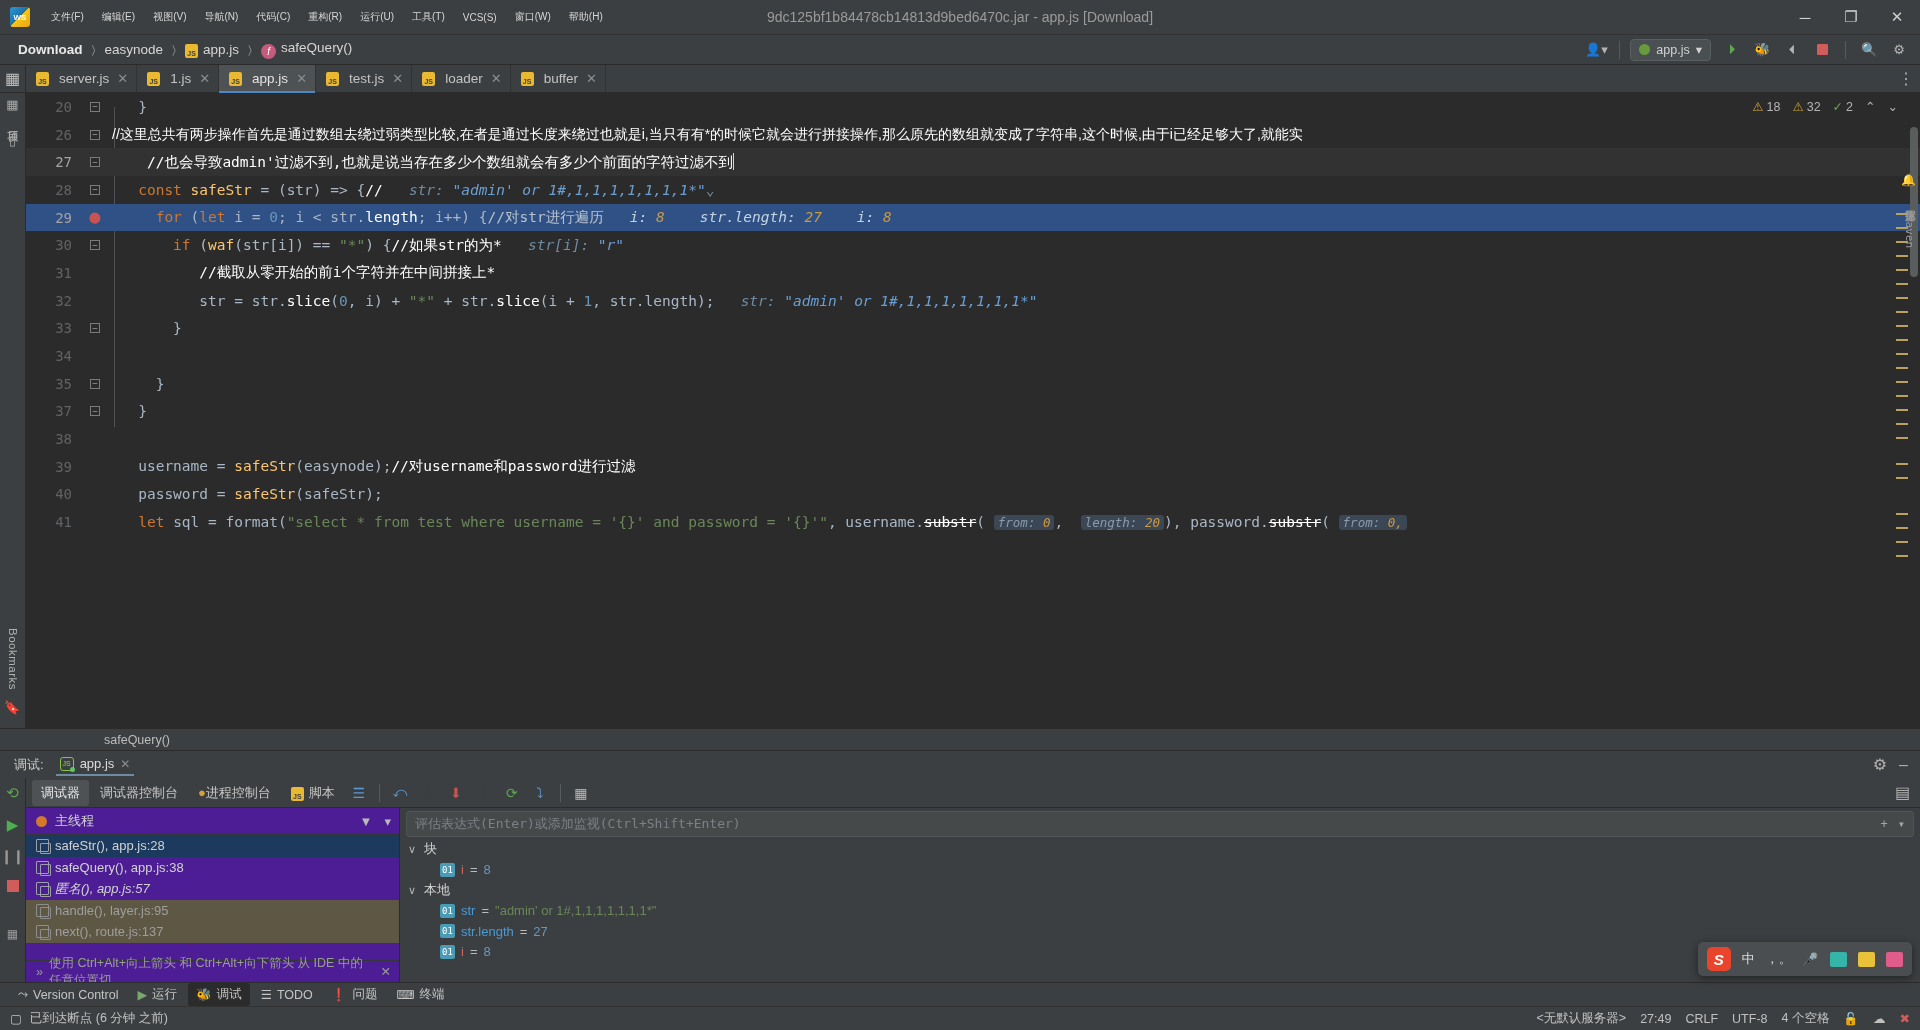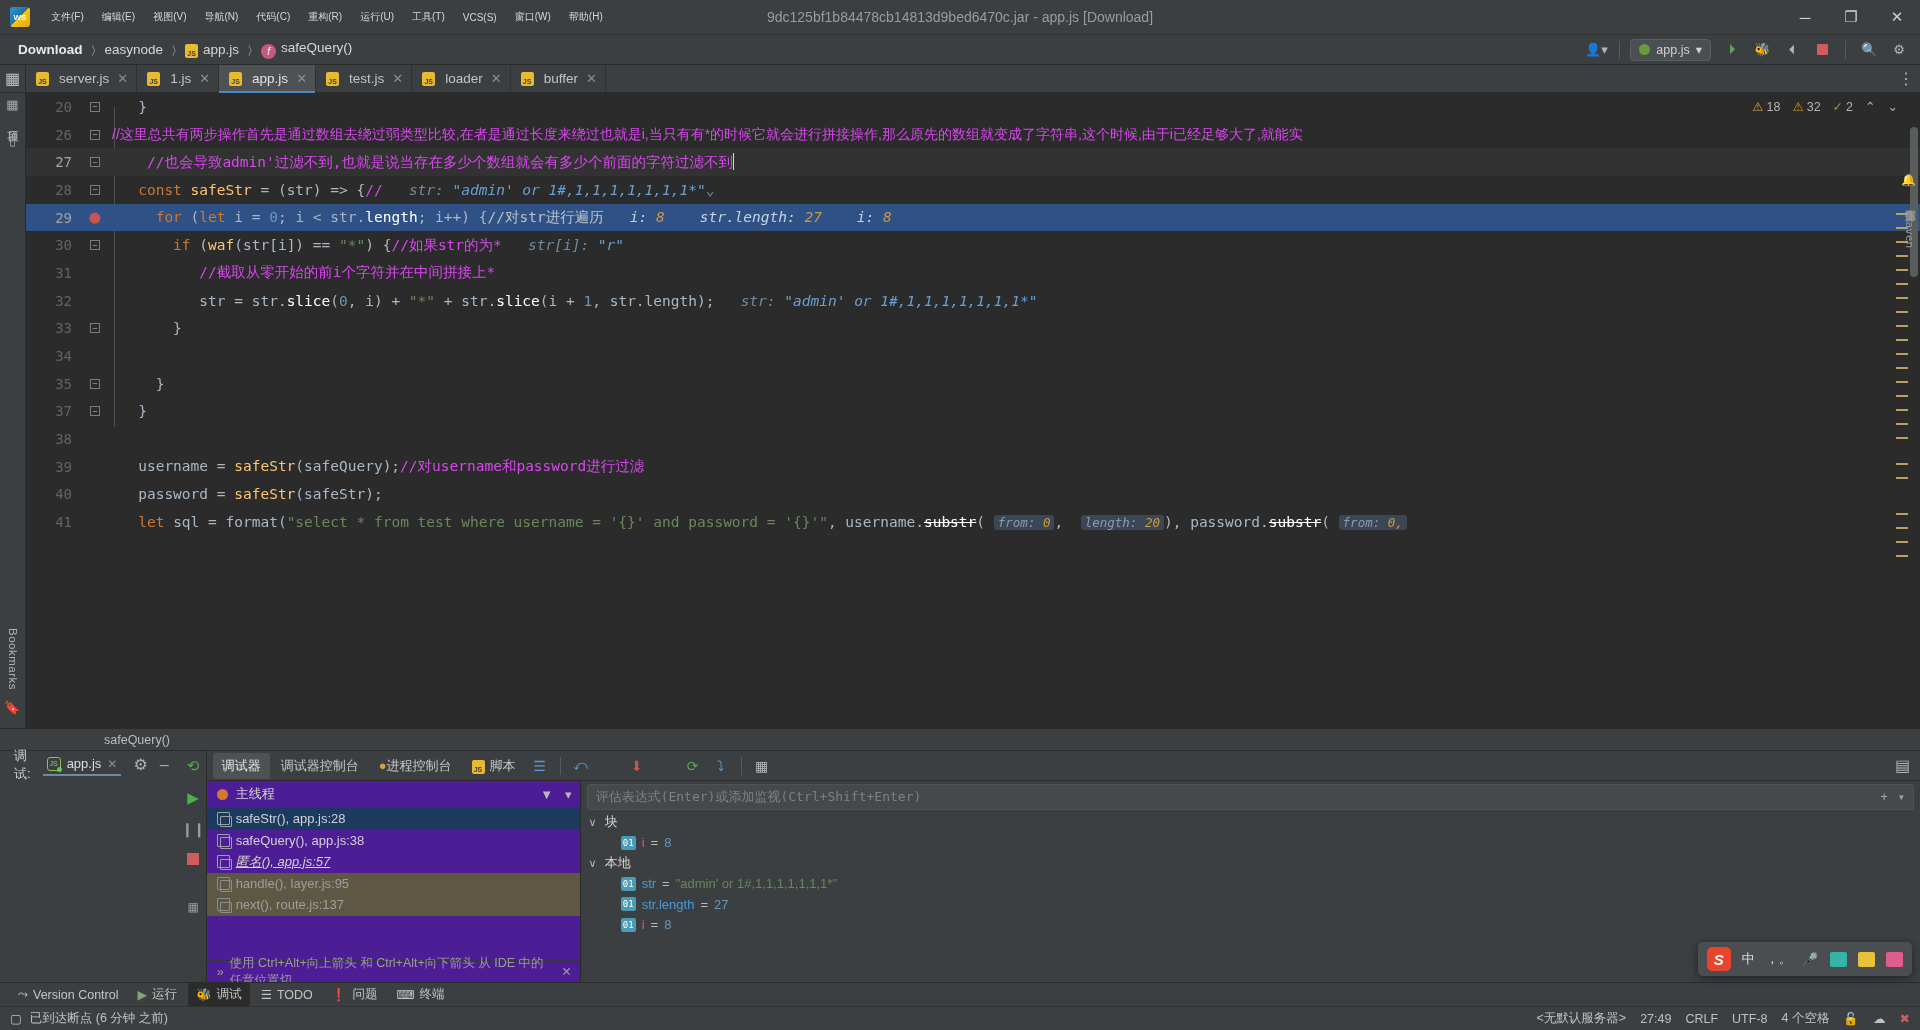--- a/index.html
+++ b/index.html
@@ -112,21 +112,21 @@
   .fold { width: 22px; flex: 0 0 22px; display:flex; align-items:center; justify-content:center;
     color:#8c8c8c; font-size: 11px; position:relative; }
   .fold-box { width:10px;height:10px;border:1px solid #7b7b7b; display:flex;align-items:center;justify-content:center;
     font-size:9px; line-height:1; color:#9a9a9a; background:#2b2b2b;}
   .ctext { padding-left: 6px; }
   
   .kw { color: #cc7832; }
   .fnname { color: #ffc66d; }
   .str { color: #6a8759; }
   .num { color: #6897bb; }
-  .cmt { color: #d946ef; }
+  .cmt { color: #ffffff; }
   .plain { color: #a9b7c6; }
   .prop { color: #ffffff; }
   .hint { color: #6f8ba4; font-style: italic; }
   .hintval { color: #6a9fd4; font-style: italic; }
   .hintnum { color: #cc9a42; font-style: italic; }
   .line.current .cmt { color: #b7c2cc; }
   .line.current .hint { color: #c3d3e0; }
   .typo { border-bottom: 2px wavy #4c7a3e; }
   .strike { text-decoration: line-through; }
   .inlay {
@@ -152,21 +152,21 @@
   }
   .vertical-lbl { writing-mode: vertical-rl; font-size: 11px; color:#9a9a9a; }
 
   
   .editor-status {
     height: 22px; background: #3c3f41; display:flex; align-items:center; padding-left: 104px;
     font-size: 12.5px; color: #bcbcbc; flex: 0 0 22px; border-top:1px solid #2b2b2b;
   }
 
   
-  .debug-panel { flex: 0 0 232px; background: #3c3f41; display:flex; flex-direction: row;
+  .debug-panel { flex: 0 0 232px; background: #3c3f41; display:flex; flex-direction: column;
     border-top: 1px solid #2b2b2b; }
   .debug-head { height: 27px; display:flex; align-items:center; padding-left: 14px; gap: 10px;
     flex: 0 0 27px; }
   .debug-head .lbl { font-size: 13px; color:#c9c9c9; }
   .dbg-tab { display:flex; align-items:center; gap:6px; font-size:13px; color:#dcdcdc;
     padding: 3px 6px 5px 6px; position: relative; }
   .dbg-tab::after { content:""; position:absolute; left:2px; right:2px; bottom:0; height:2px; background:#6e8ba6; }
   .node-badge { width:14px;height:14px;border-radius:3px;border:1.5px solid #8bc34a;display:inline-block;
     position:relative; font-size:7px; color:#9acd5e; text-align:center; line-height:12px;}
   .node-badge::after{content:"";position:absolute;right:-2px;bottom:-2px;width:5px;height:5px;border-radius:50%;background:#62c462;}
@@ -197,21 +197,21 @@
     height: 21.5px; display:flex; align-items:center; gap:6px; padding-left: 10px; font-size: 13px;
     color: #d2d2d2; white-space:nowrap;
   }
   .frame.sel { background:#1c3a5e; }
   .frame.lib { background:#5d5744; color:#9e9e9e; }
   .frame .fico {
     width: 13px; height:13px; flex:0 0 13px; border:1.3px solid #9aa0a6; position:relative; border-radius:1px;
   }
   .frame .fico::after{content:"";position:absolute;left:2.5px;top:2.5px;right:-3px;bottom:-3px;border:1.3px solid #9aa0a6;border-radius:1px;}
   .frame.lib .fico, .frame.lib .fico::after { border-color:#8d8d8d; }
-  .frame .it { font-style: italic; text-decoration: underline; }
+  .frame .it { font-style: italic; }
   .frames-hint { height: 22px; display:flex; align-items:center; gap:6px; padding-left:10px;
     font-size:12.5px; color:#9b9b9b; border-top:1px solid #343739; }
   .frames-hint .x { margin-left:auto; padding-right:8px; }
 
   .vars { flex:1 1 auto; display:flex; flex-direction:column; min-width:0; }
   .watch-input {
     height: 26px; flex:0 0 26px; margin: 3px 6px 2px 6px; background:#45494a; border:1px solid #4f5355;
     border-radius:3px; display:flex; align-items:center; padding: 0 8px; font-size:13px; color:#7c8185;
     font-family:"DejaVu Sans Mono", monospace;
   }
@@ -454,21 +454,21 @@
 
         <div class="line">
           <span class="lno">38</span>
           <span class="fold"></span>
           <span class="ctext"></span>
         </div>
 
         <div class="line">
           <span class="lno">39</span>
           <span class="fold"></span>
-          <span class="ctext">   <span class="plain">username = </span><span class="fnname">safeStr</span><span class="plain">(safeQuery);</span><span class="cmt">//对username和password进行过滤</span></span>
+          <span class="ctext">   <span class="plain">username = </span><span class="fnname">safeStr</span><span class="plain">(easynode);</span><span class="cmt">//对username和password进行过滤</span></span>
         </div>
 
         <div class="line">
           <span class="lno">40</span>
           <span class="fold"></span>
           <span class="ctext">   <span class="plain">password = </span><span class="fnname">safeStr</span><span class="plain">(safeStr);</span></span>
         </div>
 
         <div class="line">
           <span class="lno">41</span>

